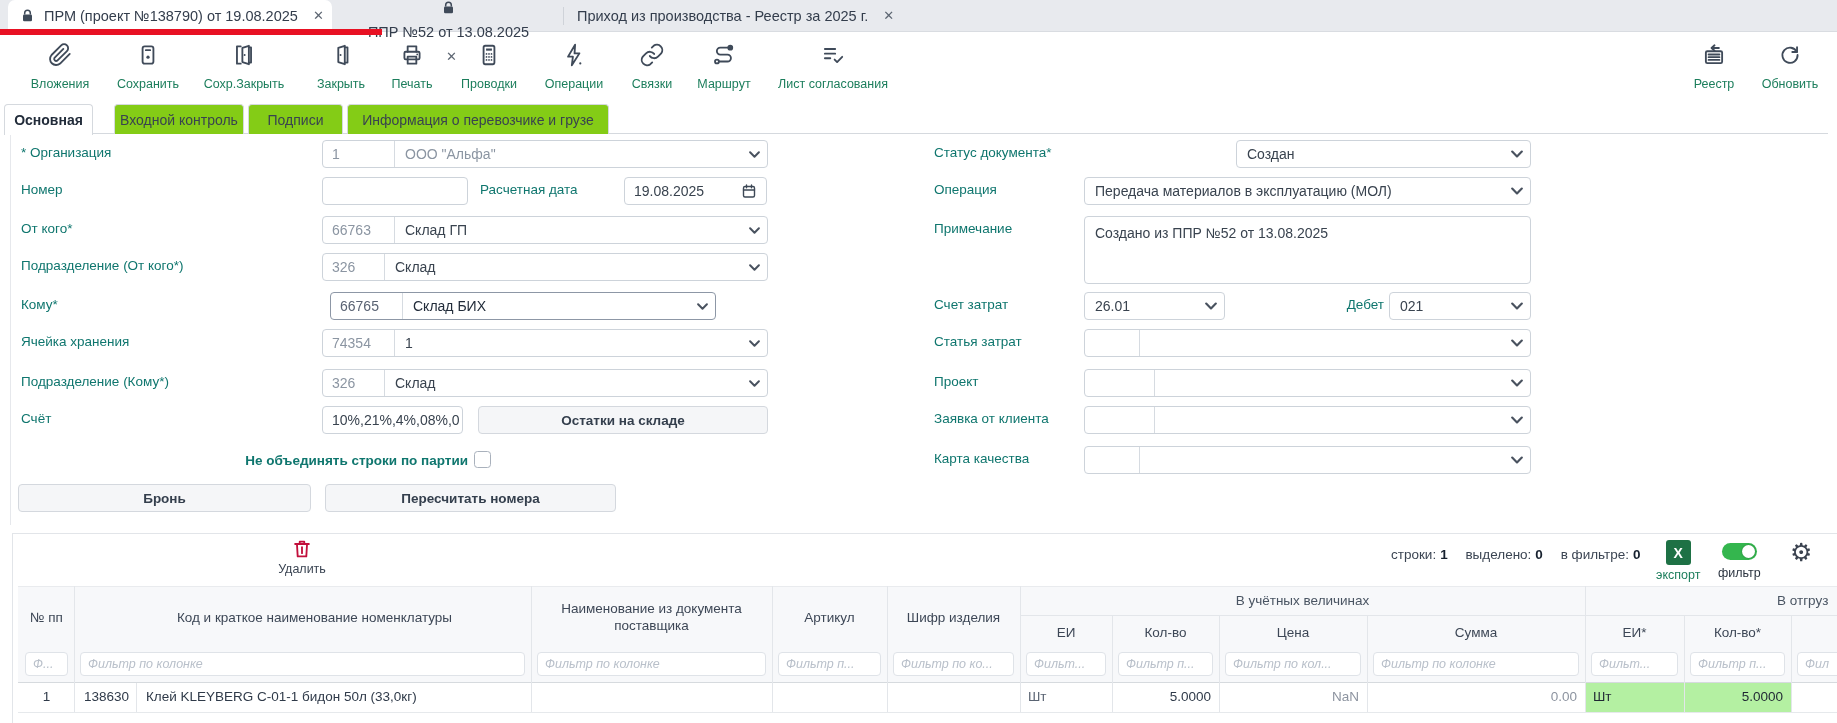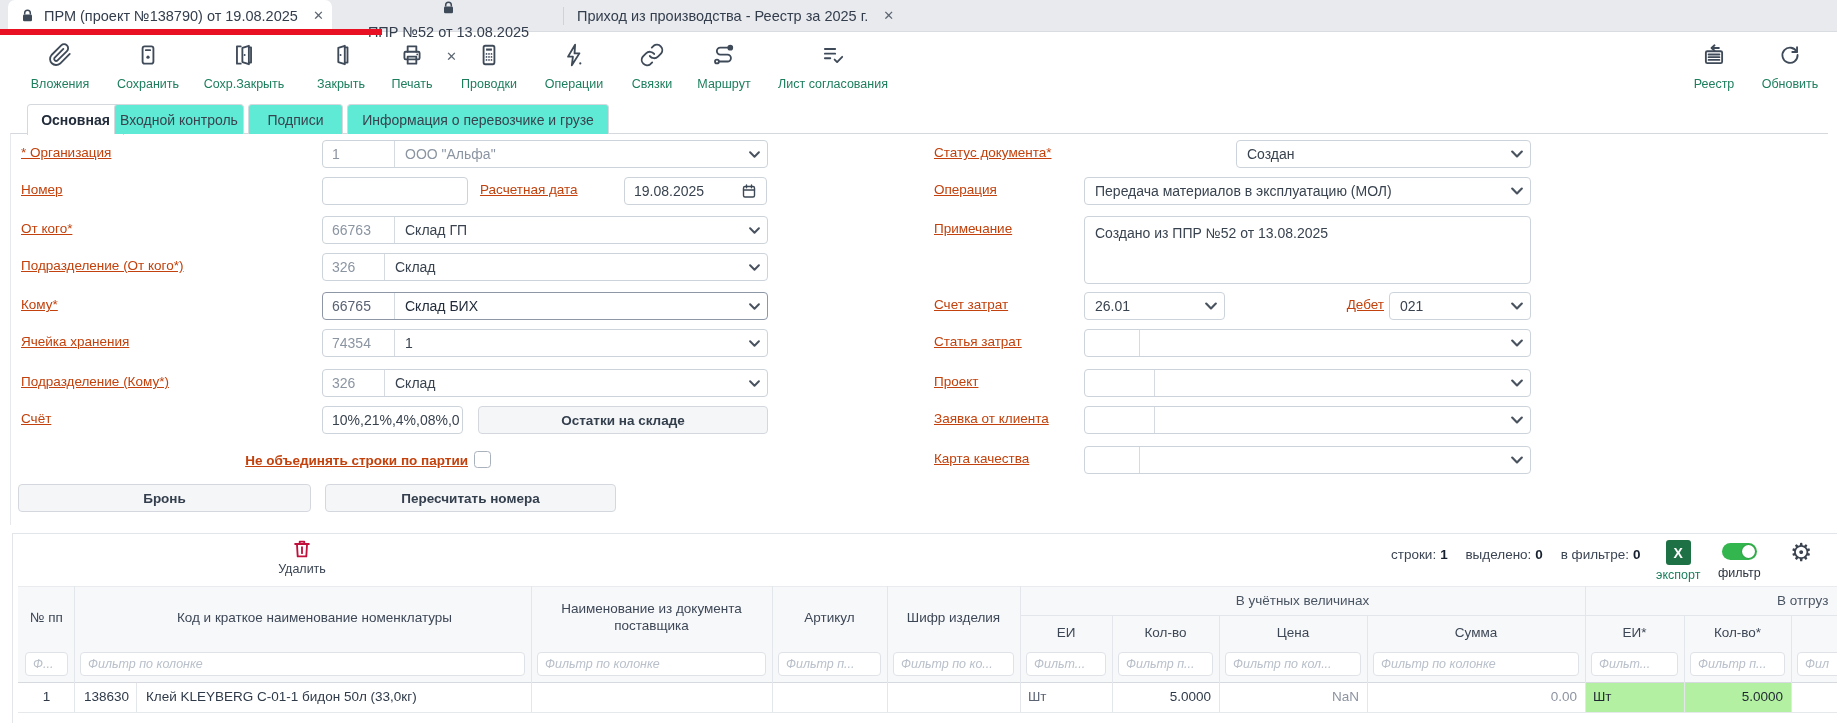--- a/index.html
+++ b/index.html
@@ -13,25 +13,25 @@
   .wintab.active{background:#fff;border-radius:7px 7px 0 0;z-index:2;}
   .wintab .x{font-size:13px;color:#5d6672;font-weight:bold;margin-left:6px;}
   .windiv{top:7px;width:1px;height:18px;background:#cfd3d9;}
   .redline{left:0;top:29px;width:382px;height:6px;background:#e81123;z-index:5;}
   
   .titem{top:42px;width:120px;margin-left:-60px;display:flex;flex-direction:column;align-items:center;gap:5px;cursor:pointer;}
   .titem .lab{font-size:12.5px;color:#1c7e5c;white-space:nowrap;}
   .ticon svg{stroke:#3f4a59;stroke-width:1.7;fill:none;stroke-linecap:round;stroke-linejoin:round;}
   
   .dtab{top:104px;height:30px;box-sizing:border-box;border:1px solid #d5d9de;border-bottom:none;border-radius:4px 4px 0 0;
-        background:#5eead4;display:flex;align-items:center;justify-content:center;font-size:14px;color:#39434f;z-index:3;cursor:pointer;}
+        background:#84cc16;display:flex;align-items:center;justify-content:center;font-size:14px;color:#39434f;z-index:3;cursor:pointer;}
   .dtab.active{background:#fff;font-weight:bold;color:#222c3a;height:31px;}
   .formpanel{left:10px;top:133px;width:1817px;height:391px;border-top:1px solid #d5d9de;border-left:1px solid #e6e8ec;background:#fff;}
   
-  .lbl{font-size:13.5px;color:#c2410c;white-space:nowrap;text-decoration:underline;}
+  .lbl{font-size:13.5px;color:#0f766e;white-space:nowrap;}
   .combo{height:28px;box-sizing:border-box;border:1px solid #cdd3da;border-radius:4px;background:#fff;
          display:flex;align-items:stretch;font-size:14px;cursor:pointer;}
   .combo .code{display:flex;align-items:center;padding:0 9px;color:#8b95a2;border-right:1px solid #d6dbe1;box-sizing:border-box;}
   .combo .name{display:flex;align-items:center;padding:0 10px;color:#39434f;flex:1;white-space:nowrap;overflow:hidden;}
   .combo.strong{border:1.5px solid #8d97a6;}
   .chev{width:26px;display:flex;align-items:center;justify-content:center;}
   .chev svg{stroke:#49525f;stroke-width:1.8;fill:none;stroke-linecap:round;stroke-linejoin:round;}
   .inputbox{height:28px;box-sizing:border-box;border:1px solid #cdd3da;border-radius:4px;background:#fff;
             display:flex;align-items:center;padding:0 9px;font-size:14px;color:#39434f;}
   .btn{height:28px;box-sizing:border-box;border:1px solid #d4d8de;border-radius:4px;background:#f5f6f8;
@@ -204,21 +204,21 @@
     <span class="lab">Реестр</span>
   </div>
   <div class="abs titem" style="left:1790px;">
     <span class="ticon"><svg width="26" height="26" viewBox="0 0 24 24">
           <path d="M18.5 4.8v4.4h-4.4"></path>
           <path d="M18.3 9.2A7 7 0 1 0 19 12"></path>
         </svg></span>
     <span class="lab">Обновить</span>
   </div>
 
-  <div class="abs dtab active" style="left:27px;width:97px;text-align:right;">
+  <div class="abs dtab active" style="left:4px;width:89px;text-align:right;">
       <span>Основная</span>
     </div>
   <div class="abs dtab" style="left:114px;width:130px;">
       <span>Входной контроль</span>
     </div>
   <div class="abs dtab" style="left:248px;width:95px;">
       <span>Подписи</span>
     </div>
   <div class="abs dtab" style="left:347px;width:262px;">
       <span>Информация о перевозчике и грузе</span>
@@ -272,21 +272,21 @@
   <div class="abs combo" style="left:322px;top:253px;width:446px;">
     <span class="code" style="width:62px;">326</span>
     <span class="name">Склад</span>
     <span class="chev">
         <svg width="11" height="7" viewBox="0 0 10 6">
           <path d="M1 1l4 4 4-4"></path>
         </svg>
       </span>
   </div>
 
-  <div class="abs combo strong" style="left:322px;top:292px;width:446px;">
+  <div class="abs combo strong" style="left:330px;top:292px;width:386px;">
     <span class="code" style="width:72px;color:#5a6373;">66765</span>
     <span class="name" style="color:#222c3a;">Склад БИХ</span>
     <span class="chev">
         <svg width="11" height="7" viewBox="0 0 10 6">
           <path d="M1 1l4 4 4-4"></path>
         </svg>
       </span>
   </div>
 
   <div class="abs combo" style="left:322px;top:329px;width:446px;">

